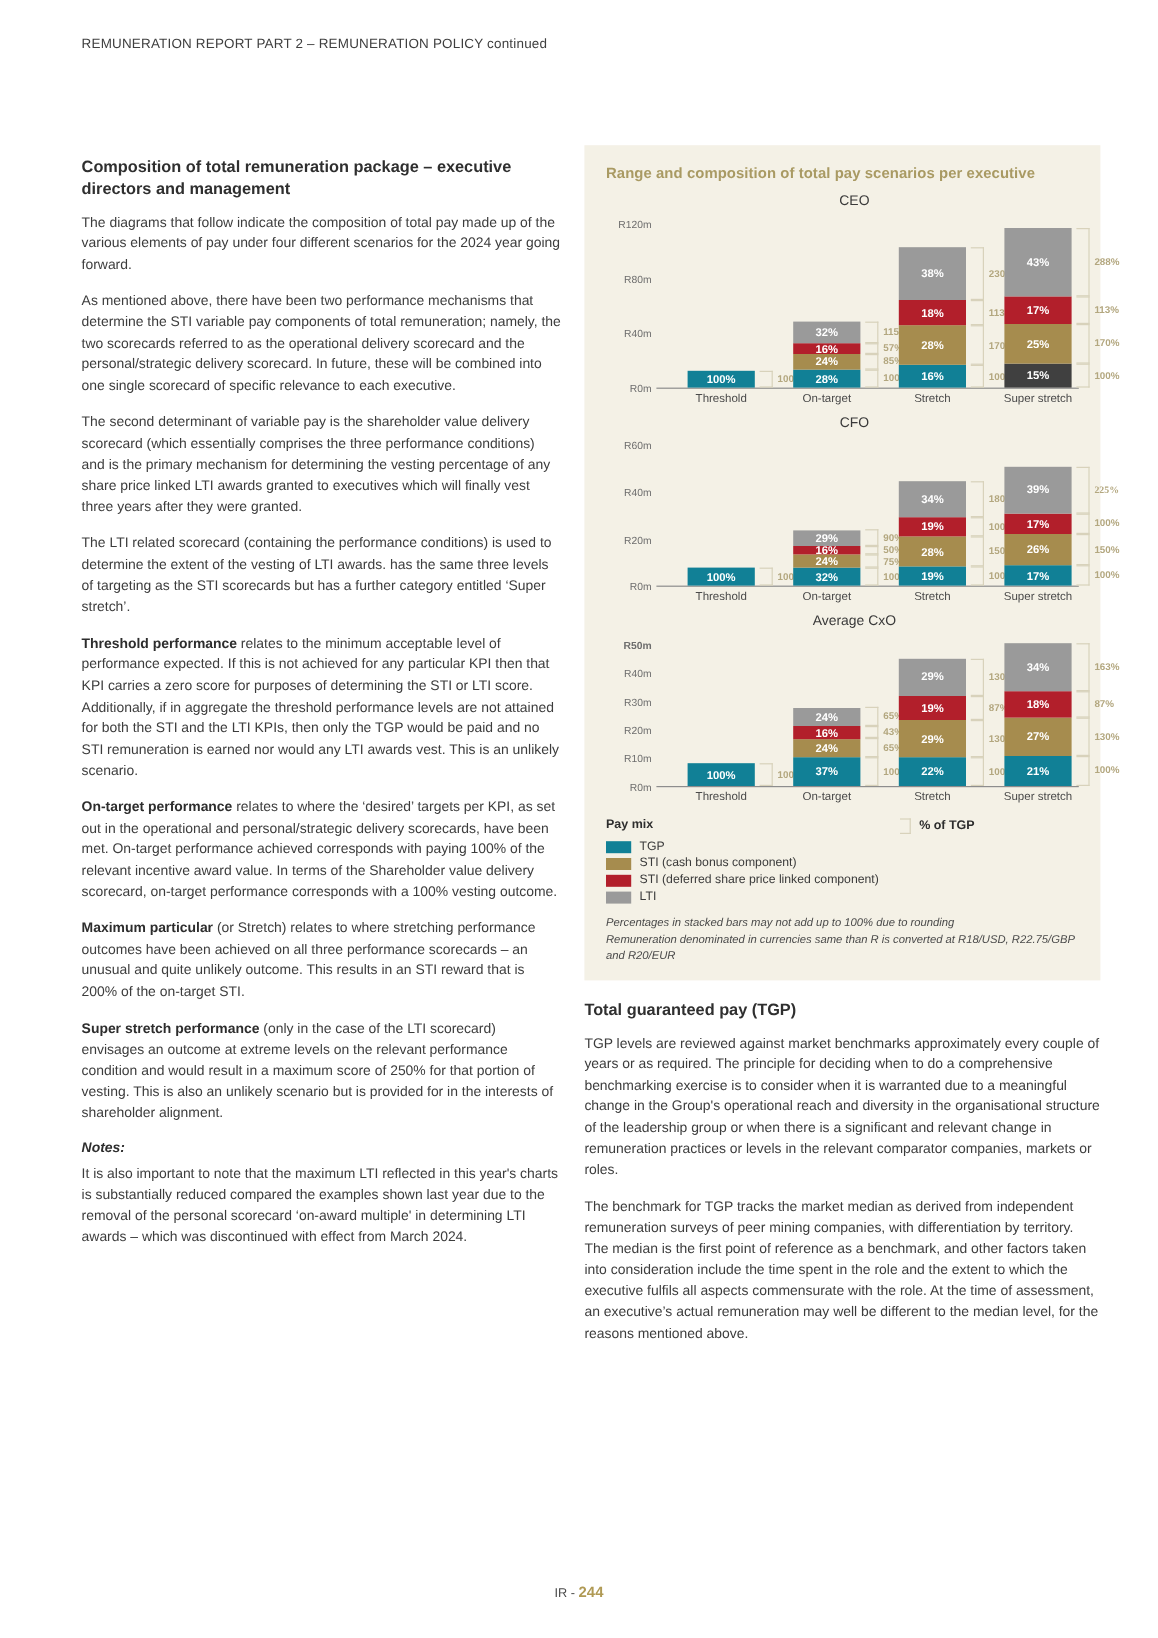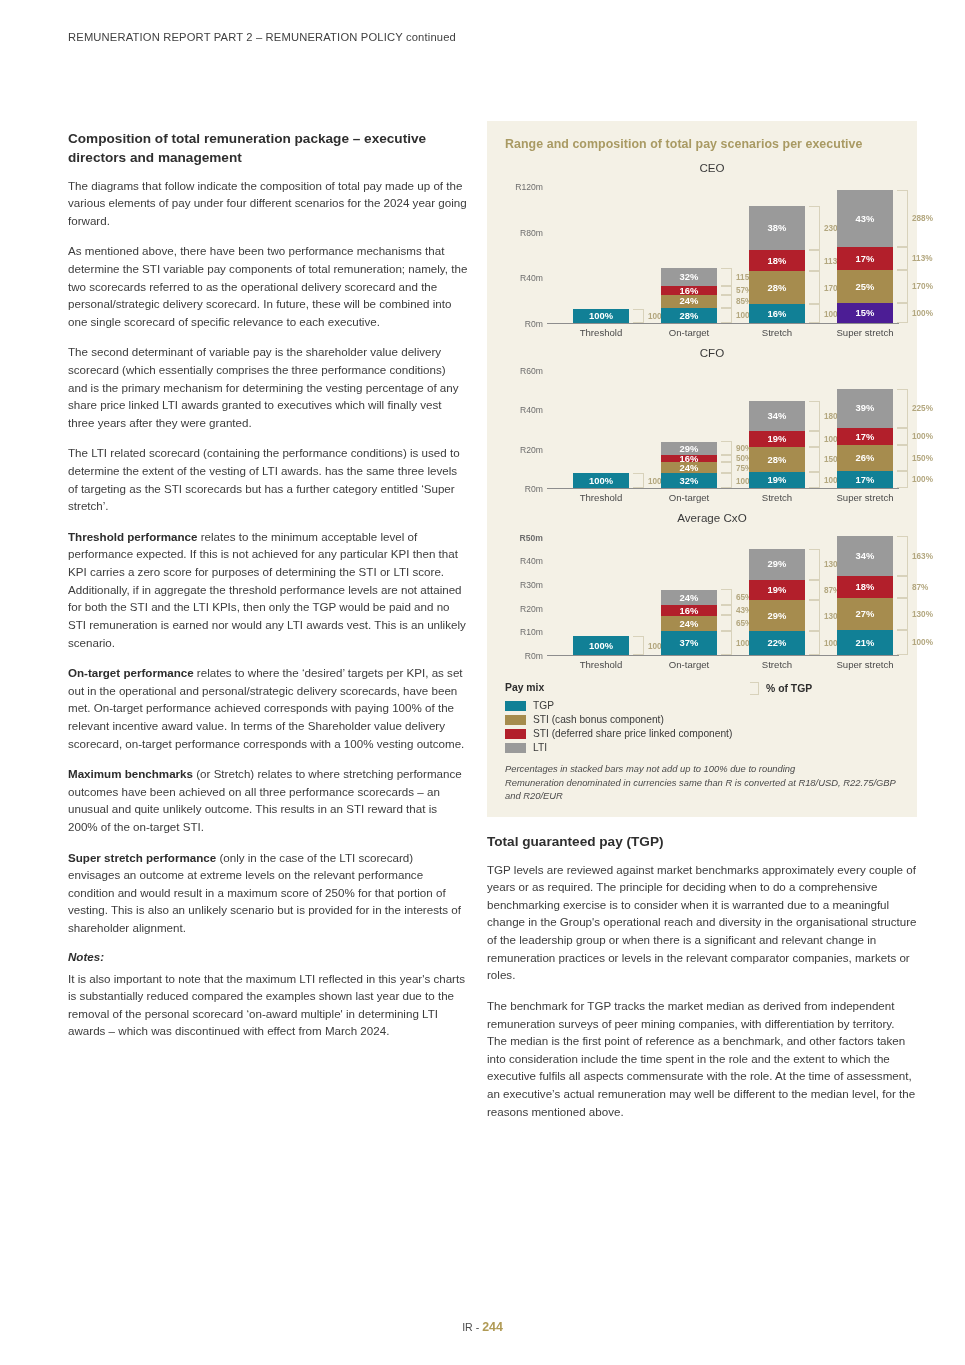--- a/index.html
+++ b/index.html
@@ -133,21 +133,21 @@
 
   <div class="col-left">
     <h2 class="section-title">Composition of total remuneration package – executive directors and management</h2>
     <p class="body">The diagrams that follow indicate the composition of total pay made up of the various elements of pay under four different scenarios for the 2024 year going forward.</p>
     <p class="body">As mentioned above, there have been two performance mechanisms that determine the STI variable pay components of total remuneration; namely, the two scorecards referred to as the operational delivery scorecard and the personal/strategic delivery scorecard. In future, these will be combined into one single scorecard of specific relevance to each executive.</p>
     <p class="body">The second determinant of variable pay is the shareholder value delivery scorecard (which essentially comprises the three performance conditions) and is the primary mechanism for determining the vesting percentage of any share price linked LTI awards granted to executives which will finally vest three years after they were granted.</p>
     <p class="body">The LTI related scorecard (containing the performance conditions) is used to determine the extent of the vesting of LTI awards. has the same three levels of targeting as the STI scorecards but has a further category entitled ‘Super stretch’.</p>
 
     <p class="body"><span class="lead-in">Threshold performance</span><span> relates to the minimum acceptable level of performance expected. If this is not achieved for any particular KPI then that KPI carries a zero score for purposes of determining the STI or LTI score. Additionally, if in aggregate the threshold performance levels are not attained for both the STI and the LTI KPIs, then only the TGP would be paid and no STI remuneration is earned nor would any LTI awards vest. This is an unlikely scenario.</span></p>
     <p class="body"><span class="lead-in">On-target performance</span><span> relates to where the ‘desired’ targets per KPI, as set out in the operational and personal/strategic delivery scorecards, have been met. On-target performance achieved corresponds with paying 100% of the relevant incentive award value. In terms of the Shareholder value delivery scorecard, on-target performance corresponds with a 100% vesting outcome.</span></p>
-    <p class="body"><span class="lead-in">Maximum benchmarks</span><span> (or Stretch) relates to where stretching performance outcomes have been achieved on all three performance scorecards – an unusual and quite unlikely outcome. This results in an STI reward that is 200% of the on-target STI.</span></p>
+    <p class="body"><span class="lead-in">Maximum particular</span><span> (or Stretch) relates to where stretching performance outcomes have been achieved on all three performance scorecards – an unusual and quite unlikely outcome. This results in an STI reward that is 200% of the on-target STI.</span></p>
     <p class="body"><span class="lead-in">Super stretch performance</span><span> (only in the case of the LTI scorecard) envisages an outcome at extreme levels on the relevant performance condition and would result in a maximum score of 250% for that portion of vesting. This is also an unlikely scenario but is provided for in the interests of shareholder alignment.</span></p>
 
     <div class="notes-title">Notes:</div>
     <p class="body">It is also important to note that the maximum LTI reflected in this year's charts is substantially reduced compared the examples shown last year due to the removal of the personal scorecard ‘on-award multiple' in determining LTI awards – which was discontinued with effect from March 2024.</p>
   </div>
 
   <div class="col-right">
 
     <div class="panel">
       <div class="panel-title">Range and composition of total pay scenarios per executive</div>
@@ -222,21 +222,21 @@
                       <div class="bk" style="bottom: 18.7618px; height: 32.8332px;"></div>
                       <div class="bk-lbl" style="bottom: 35.1785px; transform: translateY(50%);">170%</div>
                       <div class="bk" style="bottom: 51.5951px; height: 21.1071px;"></div>
                       <div class="bk-lbl" style="bottom: 62.1486px; transform: translateY(50%);">113%</div>
                       <div class="bk" style="bottom: 72.7022px; height: 44.5594px;"></div>
                       <div class="bk-lbl" style="bottom: 94.9818px; transform: translateY(50%);">230%</div>
                     </div>
                   </div>
                   <div class="grp" style="left: 290px;">
                     <div class="bar" style="height: 133.2px;">
-                      <div class="seg" style="height: 19.98px; background: #4c1d95;">
+                      <div class="seg" style="height: 19.98px; background: #404040;">
                         <span>15%</span>
                       </div>
                       <div class="seg" style="height: 33.3px; background: rgb(166, 140, 78);">
                         <span>25%</span>
                       </div>
                       <div class="seg" style="height: 22.644px; background: rgb(178, 31, 43);">
                         <span>17%</span>
                       </div>
                       <div class="seg" style="height: 57.276px; background: rgb(154, 154, 154);">
                         <span>43%</span>
@@ -353,21 +353,21 @@
                       </div>
                     </div>
                     <div class="brackets" style="height: 100.431px;">
                       <div class="bk" style="bottom: 0px; height: 17.0732px;"></div>
                       <div class="bk-lbl" style="bottom: 8.53662px; transform: translateY(50%);">100%</div>
                       <div class="bk" style="bottom: 17.0732px; height: 26.112px;"></div>
                       <div class="bk-lbl" style="bottom: 30.1292px; transform: translateY(50%);">150%</div>
                       <div class="bk" style="bottom: 43.1852px; height: 17.0732px;"></div>
                       <div class="bk-lbl" style="bottom: 51.7218px; transform: translateY(50%);">100%</div>
                       <div class="bk" style="bottom: 60.2585px; height: 39.168px;"></div>
-                      <div class="bk-lbl" style="bottom: 79.8425px; transform: translateY(50%);">225%</div>
+                      <div class="bk-lbl" style="bottom: 79.8425px; transform: translateY(50%); font-family: Liberation Serif, serif;">225%</div>
                     </div>
                   </div>
                 </div>
               </div>
             </div>
             <div class="xlabels">
               <div class="xlbl" style="left: 54px;">Threshold</div>
               <div class="xlbl" style="left: 142px;">On-target</div>
               <div class="xlbl" style="left: 230px;">Stretch</div>
               <div class="xlbl" style="left: 318px;">Super stretch</div>

